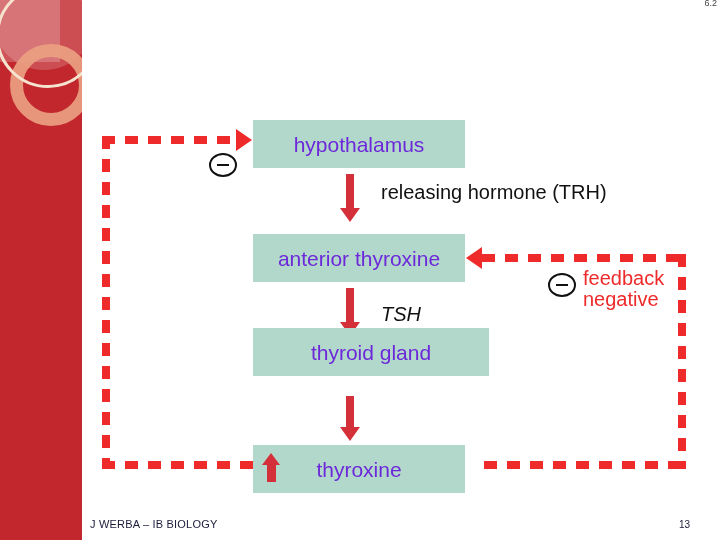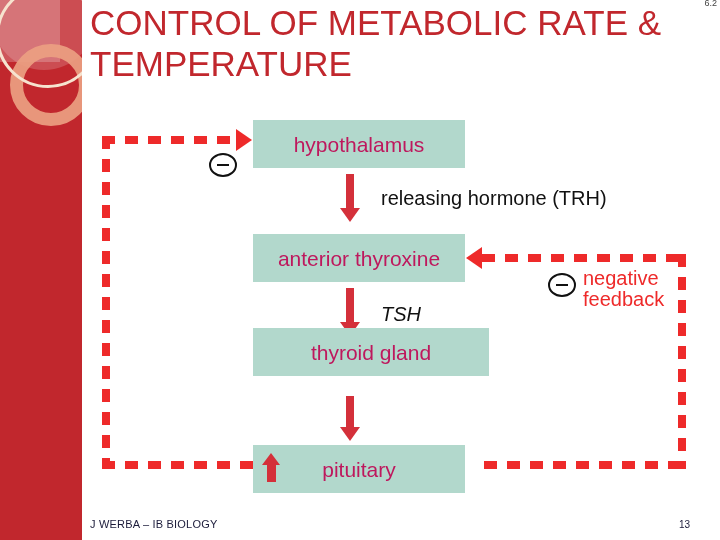--- a/index.html
+++ b/index.html
@@ -91,21 +91,21 @@
     position: absolute;
     left: 96px;
     top: 108px;
     width: 604px;
     height: 390px;
   }
 
   .node {
     position: absolute;
     background: #b2d8cc;
-    color: #be185d;
+    color: #6d28d9;
     font-size: 21px;
     line-height: 1;
     display: flex;
     align-items: center;
     justify-content: center;
     box-sizing: border-box;
   }
   .node.thyroxine { justify-content: center; }
 
   .node-arrow-up {
@@ -245,50 +245,49 @@
 
 <div id="slide">
 
   <div class="sidebar">
     <div class="sb-square"></div>
     <div class="sb-disc"></div>
     <div class="sb-ring-salmon"></div>
     <div class="sb-ring-cream"></div>
   </div>
 
-  <h1 class="title">CONTROL OF METABOLIC RATE &amp; TEMPERATURE</h1>
   <div class="corner-note">6.2</div>
 
   <div class="diagram">
 
     <div class="dash-h" style="left:6px; top:28px; width:136px;"></div>
     <div class="arrow-right" style="left:140px; top:21px;"></div>
     <div class="dash-v" style="left:6px; top:28px; height:333px;"></div>
     <div class="dash-h" style="left:6px; top:353px; width:155px;"></div>
     <div class="minus-badge" style="left:113px; top:45px;"></div>
 
     <div class="arrow-left" style="left:370px; top:139px;"></div>
     <div class="dash-h" style="left:386px; top:146px; width:204px;"></div>
     <div class="dash-v" style="left:582px; top:146px; height:215px;"></div>
     <div class="dash-h" style="left:388px; top:353px; width:202px;"></div>
     <div class="minus-badge" style="left:452px; top:165px;"></div>
     <div class="feedback-label" style="left:487px; top:160px;">
+      <div>feedback</div>
       <div>negative</div>
-      <div>feedback</div>
     </div>
 
     <div class="node" style="left:157px; top:12px; width:212px; height:48px;">
       <span>hypothalamus</span>
     </div>
 
     <div class="v-arrow" style="left:244px; top:66px; height:48px;">
       <div class="shaft" style="height:35px;"></div>
       <div class="head" style="top:34px;"></div>
     </div>
-    <div class="hormone-label" style="left:285px; top:80px;">releasing hormone (TRH)</div>
+    <div class="hormone-label" style="left:285px; top:74px;">releasing hormone (TRH)</div>
 
     <div class="node" style="left:157px; top:126px; width:212px; height:48px;">
       <span>anterior thyroxine</span>
     </div>
 
     <div class="v-arrow" style="left:244px; top:180px; height:48px;">
       <div class="shaft" style="height:35px;"></div>
       <div class="head" style="top:34px;"></div>
     </div>
     <div class="hormone-label" style="left:285px; top:196px;font-style:italic;">TSH</div>
@@ -300,21 +299,21 @@
     <div class="v-arrow" style="left:244px; top:288px; height:46px;">
       <div class="shaft" style="height:32px;"></div>
       <div class="head" style="top:31px;"></div>
     </div>
 
     <div class="node thyroxine" style="left:157px; top:337px; width:212px; height:48px;">
       <span class="node-arrow-up">
         <span class="shaft"></span>
         <span class="head"></span>
       </span>
-      <span>pituitary</span>
+      <span>thyroxine</span>
     </div>
 
   </div>
 
   <div class="footer-author">J WERBA – IB BIOLOGY</div>
   <div class="footer-page">13</div>
 
 </div>
 
 </body></html>

